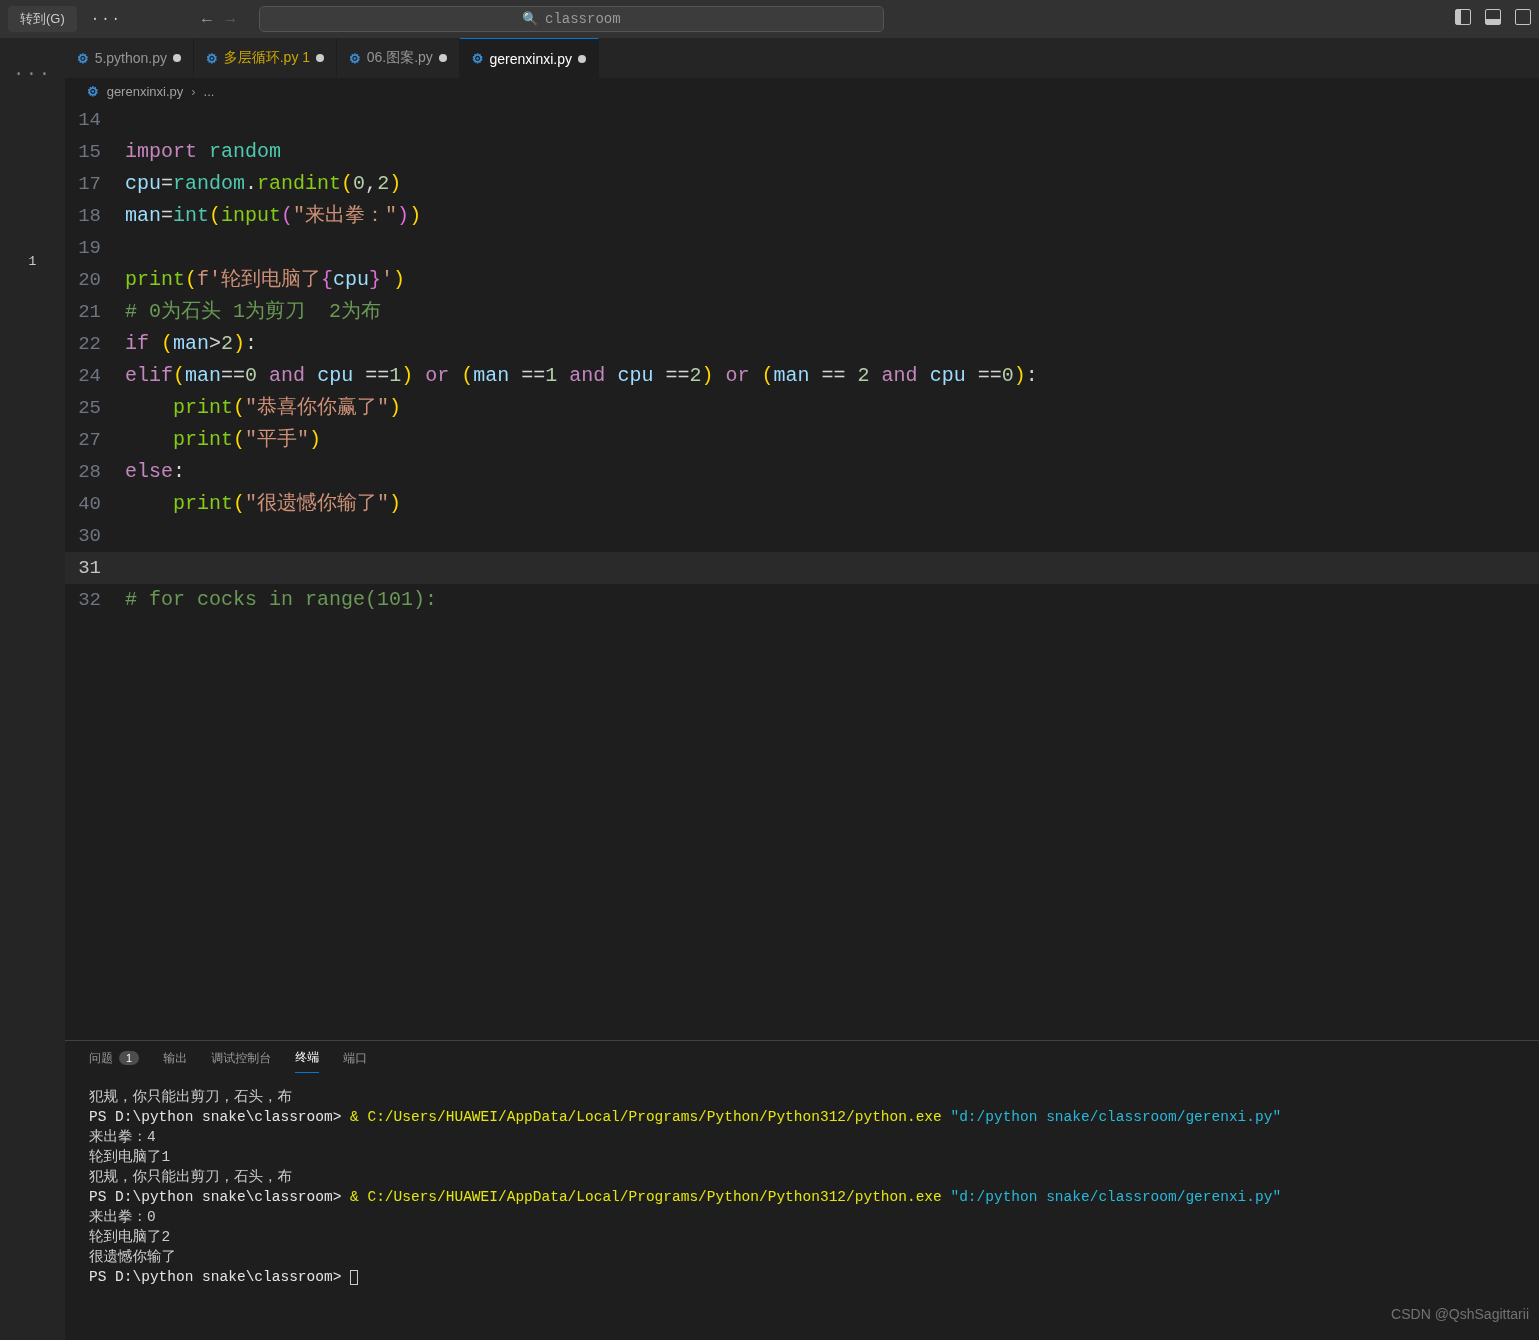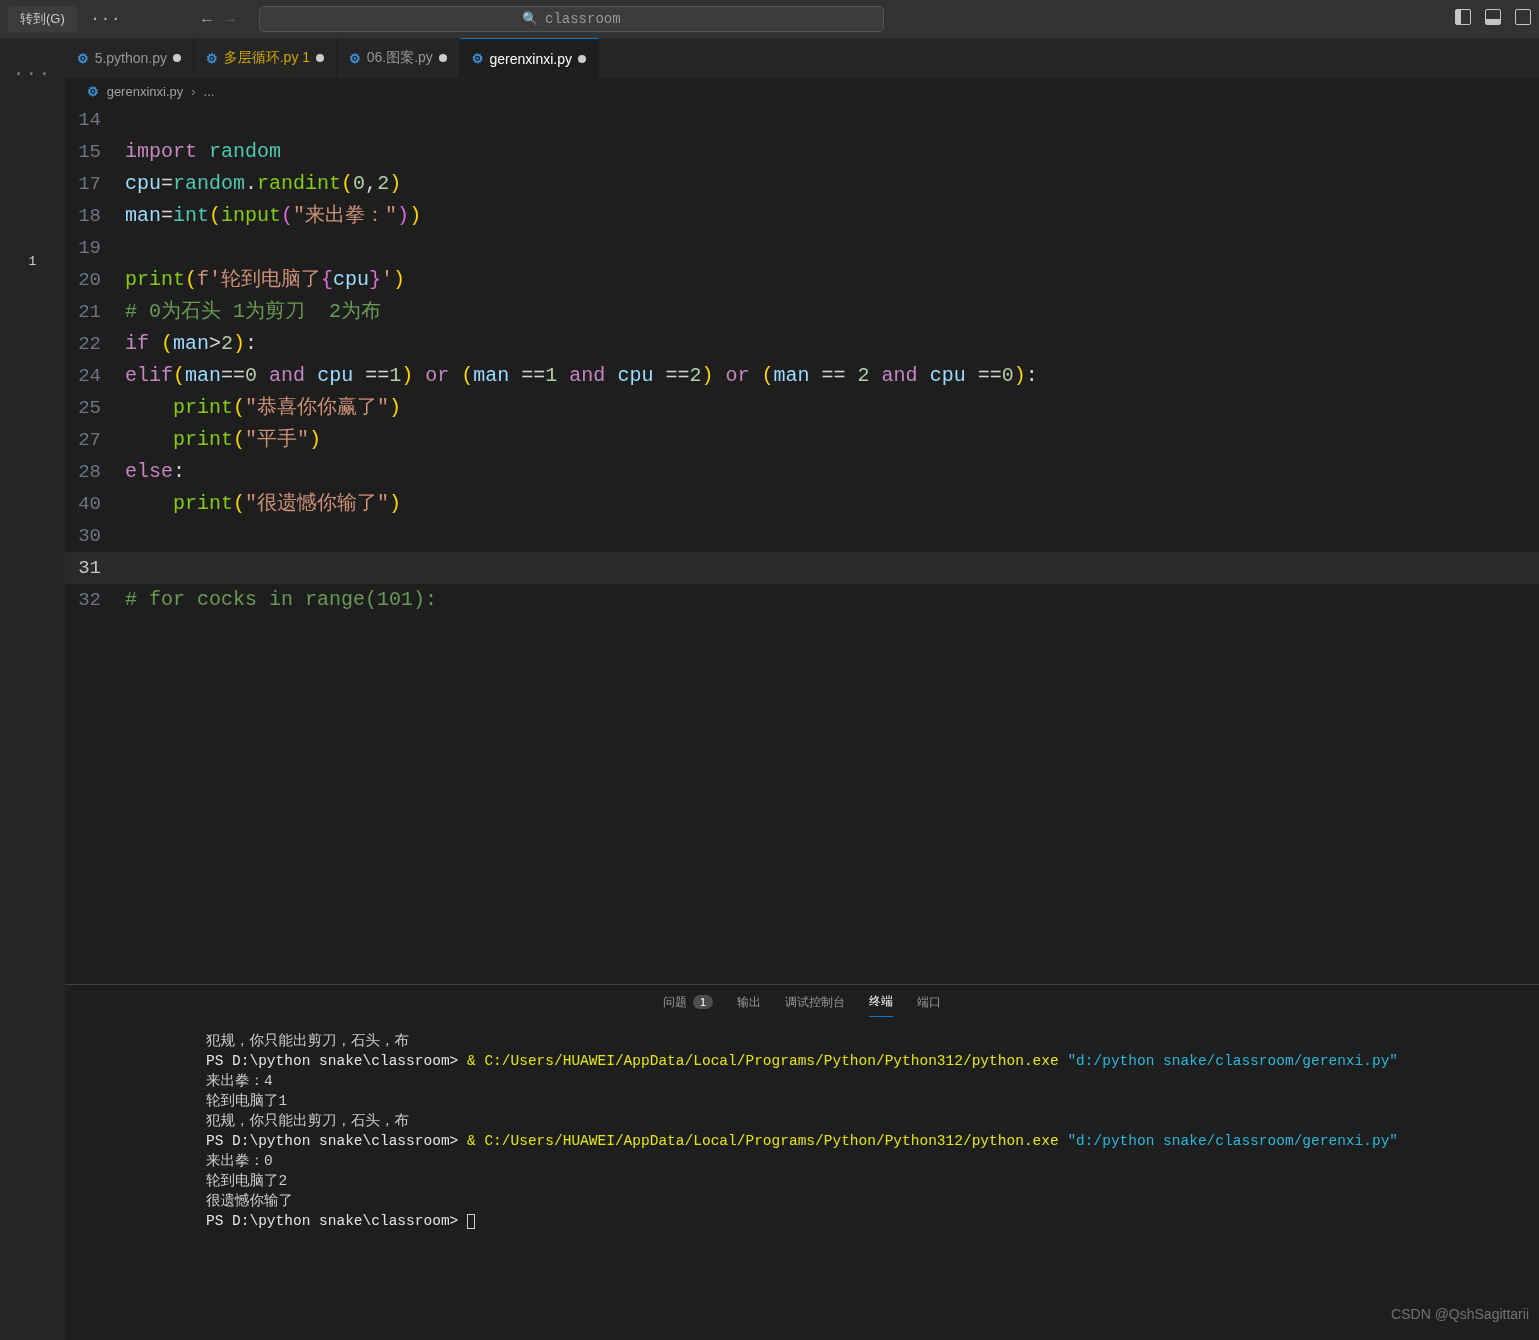--- a/index.html
+++ b/index.html
@@ -126,26 +126,25 @@
 .tok-str { color: #ce9178; }
 .tok-brk { color: #ffd700; }
 .tok-brk2 { color: #da70d6; }
 .tok-op { color: #d4d4d4; }
 .tok-cmt { color: #6a9955; }
 .tok-wht { color: #d4d4d4; }
 .line.current { background: #2a2a2a; }
 
 
 .panel {
-  height: 356px;
+  height: 300px;
   border-top: 1px solid #414141;
   background: #1e1e1e;
   display: flex;
   flex-direction: column;
-  align-items: center;
 }
 .panel-tabs {
   display: flex;
   gap: 24px;
   padding: 8px 24px 0 24px;
   font-family: "Segoe UI", sans-serif;
   font-size: 12px;
 }
 .ptab { color: #999; padding-bottom: 6px; cursor: pointer; display: flex; align-items: center; gap: 6px; }
 .ptab.active { color: #fff; border-bottom: 1px solid #0078d4; }

